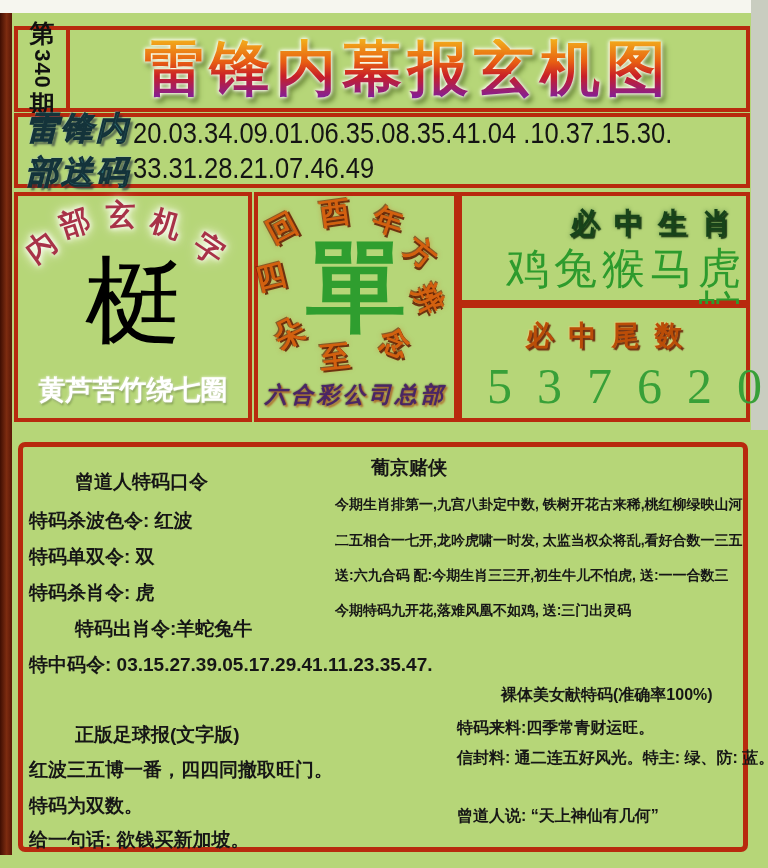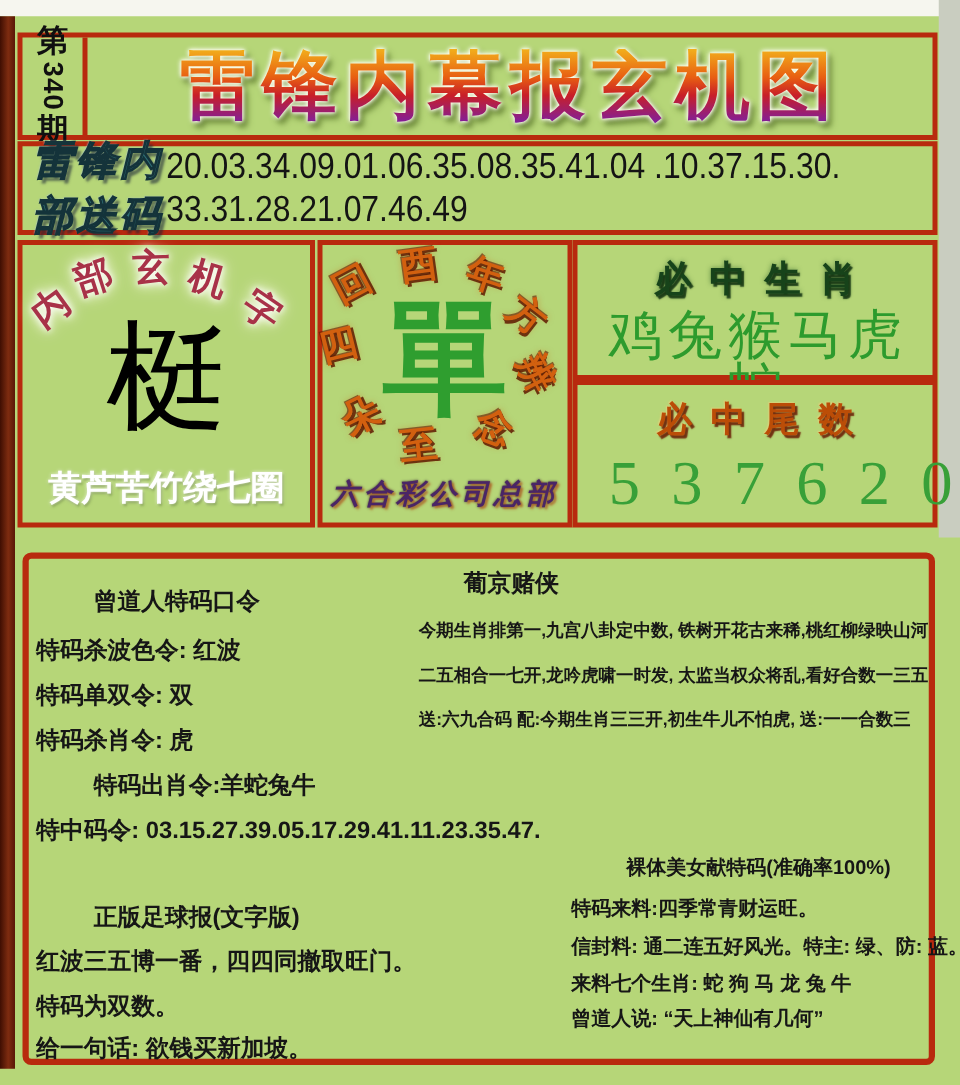--- a/index.html
+++ b/index.html
@@ -64,21 +64,21 @@
   .ring-6{left:62px;top:146px;transform:rotate(-6deg);}
   .ring-7{left:16px;top:122px;transform:rotate(-26deg);}
   .ring-8{left:-2px;top:66px;transform:rotate(-14deg);}
   .center-char{position:absolute;left:0;right:0;top:42px;text-align:center;
     font-family:"Liberation Serif",serif;font-weight:bold;font-size:100px;line-height:1;color:#2f9e2f;}
   .center-footer{position:absolute;left:0;right:0;bottom:8px;text-align:center;
     font-weight:900;font-style:italic;font-size:22px;letter-spacing:4px;color:#4a2566;
     text-shadow:2px 2px 2px rgba(175,90,30,.85),0 0 2px #2a1035;}
 
   
-  .zodiac-box{left:458px;top:192px;width:292px;height:112px;text-align:center;}
+  .zodiac-box{left:458px;top:192px;width:292px;height:112px;text-align:right;}
   .zodiac-title{margin-top:8px;font-weight:900;font-size:29px;letter-spacing:15px;padding-left:15px;
     color:#17431a;text-shadow:2px 2px 1px rgba(8,40,10,.85),0 0 4px rgba(35,85,35,.6);}
   .zodiac-value{margin-top:3px;font-family:"Liberation Serif",serif;font-size:43px;line-height:1;
     letter-spacing:5px;padding-left:5px;color:#2d9b2d;}
   .tail-box{left:458px;top:304px;width:292px;height:118px;text-align:center;}
   .tail-title{margin-top:9px;font-weight:900;font-size:28px;letter-spacing:15px;padding-left:15px;
     color:#bb4d07;text-shadow:2px 2px 1px rgba(105,30,5,.9),-1px -1px 1px rgba(255,205,125,.45);}
   .tail-value{margin-top:6px;font-family:"Liberation Serif",serif;font-size:50px;line-height:1;
     letter-spacing:25px;padding-left:25px;color:#38a038;}
 
@@ -172,25 +172,25 @@
     <div class="bt pw-0">特码杀波色令: 红波</div>
     <div class="bt pw-1">特码单双令: 双</div>
     <div class="bt pw-2">特码杀肖令: 虎</div>
     <div class="bt pw-3">特码出肖令:羊蛇兔牛</div>
     <div class="bt pw-4">特中码令: 03.15.27.39.05.17.29.41.11.23.35.47.</div>
 
     <div class="bt poem-title">葡京赌侠</div>
     <div class="bt poem-0">今期生肖排第一,九宫八卦定中数, 铁树开花古来稀,桃红柳绿映山河</div>
     <div class="bt poem-1">二五相合一七开,龙吟虎啸一时发, 太监当权众将乱,看好合数一三五</div>
     <div class="bt poem-2">送:六九合码 配:今期生肖三三开,初生牛儿不怕虎, 送:一一合数三</div>
+    <div class="bt poem-3">今期特码九开花,落难风凰不如鸡, 送:三门出灵码</div>
 
     <div class="bt fb-title">正版足球报(文字版)</div>
     <div class="bt fb-0">红波三五博一番，四四同撤取旺门。</div>
     <div class="bt fb-1">特码为双数。</div>
     <div class="bt fb-2">给一句话: 欲钱买新加坡。</div>
 
     <div class="bt by-title">裸体美女献特码(准确率100%)</div>
     <div class="bt by-0">特码来料:四季常青财运旺。</div>
     <div class="bt by-1">信封料: 通二连五好风光。特主: 绿、防: 蓝。</div>
-    <div class="bt by-2">来料七个生肖: 蛇 狗 马 龙 兔 牛</div>
     <div class="bt by-3">曾道人说: “天上神仙有几何”</div>
   </div>
 </div>
 
 </body></html>

